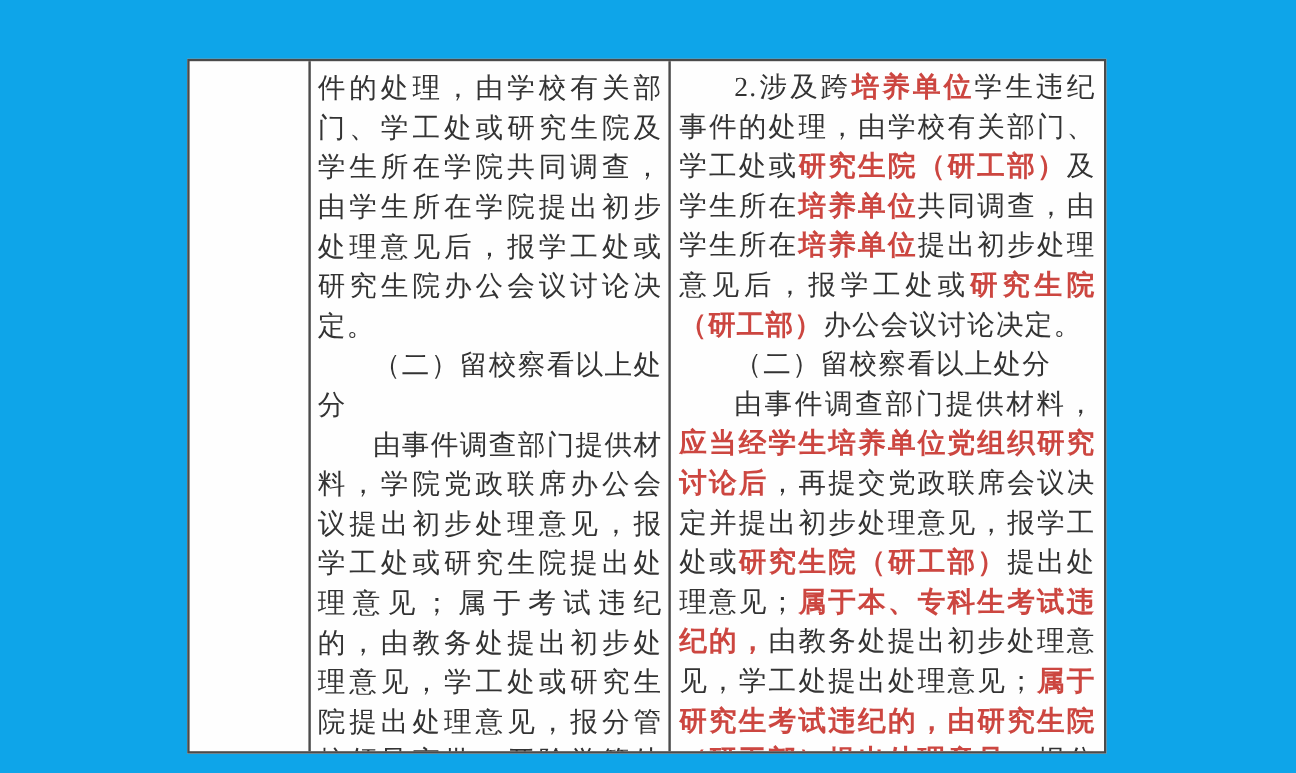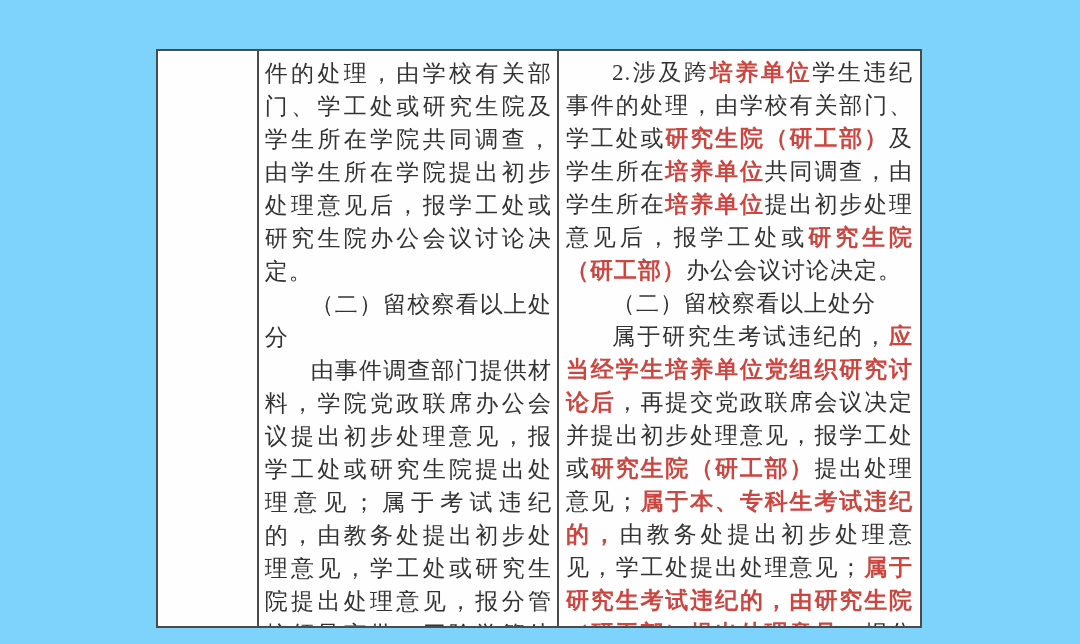--- a/index.html
+++ b/index.html
@@ -4,21 +4,21 @@
 <style>
   html, body {
     margin: 0;
     padding: 0;
     background: #fdfdfd;
   }
   .canvas {
     position: relative;
     width: 1080px;
     height: 644px;
-    background: #7dd3fc;
+    background: #0ea5e9;
     overflow: hidden;
     font-family: "Liberation Serif", "DejaVu Serif", serif;
   }
   .doc-table {
     position: absolute;
     left: 156px;
     top: 49px;
     width: 766px;
     height: 579px;
     box-sizing: border-box;
@@ -66,16 +66,16 @@
   <div class="doc-table">
     <div class="col col-label"></div>
     <div class="col col-original">
         <div class="para"><span>件的处理，由学校有关部门、学工处或研究生院及学生所在学院共同调查，由学生所在学院提出初步处理意见后，报学工处或研究生院办公会议讨论决定。</span></div>
         <div class="para indent"><span>（二）留校察看以上处分</span></div>
         <div class="para indent"><span>由事件调查部门提供材料，学院党政联席办公会议提出初步处理意见，报学工处或研究生院提出处理意见；属于考试违纪的，由教务处提出初步处理意见，学工处或研究生院提出处理意见，报分管校领导审批；开除学籍处理由校长办公会议研究决定。</span></div>
       </div>
     <div class="col col-revised">
         <div class="para indent"><span>2.涉及跨</span><span class="red">培养单位</span><span>学生违纪事件的处理，由学校有关部门、学工处或</span><span class="red">研究生院（研工部）</span><span>及学生所在</span><span class="red">培养单位</span><span>共同调查，由学生所在</span><span class="red">培养单位</span><span>提出初步处理意见后，报学工处或</span><span class="red">研究生院（研工部）</span><span>办公会议讨论决定。</span></div>
         <div class="para indent"><span>（二）留校察看以上处分</span></div>
-        <div class="para indent"><span>属于研究生考试违纪的，</span><span class="red">应当经学生培养单位党组织研究讨论后</span><span>，再提交党政联席会议决定并提出初步处理意见，报学工处或</span><span class="red">研究生院（研工部）</span><span>提出处理意见；</span><span class="red">属于本、专科生考试违纪的，</span><span>由教务处提出初步处理意见，学工处提出处理意见；</span><span class="red">属于研究生考试违纪的，由研究生院（研工部）提出处理意见；</span><span>报分管校领导审批，开除学籍处理由校长办公会议研究决定。</span></div>
+        <div class="para indent"><span>由事件调查部门提供材料，</span><span class="red">应当经学生培养单位党组织研究讨论后</span><span>，再提交党政联席会议决定并提出初步处理意见，报学工处或</span><span class="red">研究生院（研工部）</span><span>提出处理意见；</span><span class="red">属于本、专科生考试违纪的，</span><span>由教务处提出初步处理意见，学工处提出处理意见；</span><span class="red">属于研究生考试违纪的，由研究生院（研工部）提出处理意见；</span><span>报分管校领导审批，开除学籍处理由校长办公会议研究决定。</span></div>
       </div>
   </div>
 </div>
 
 </body></html>

